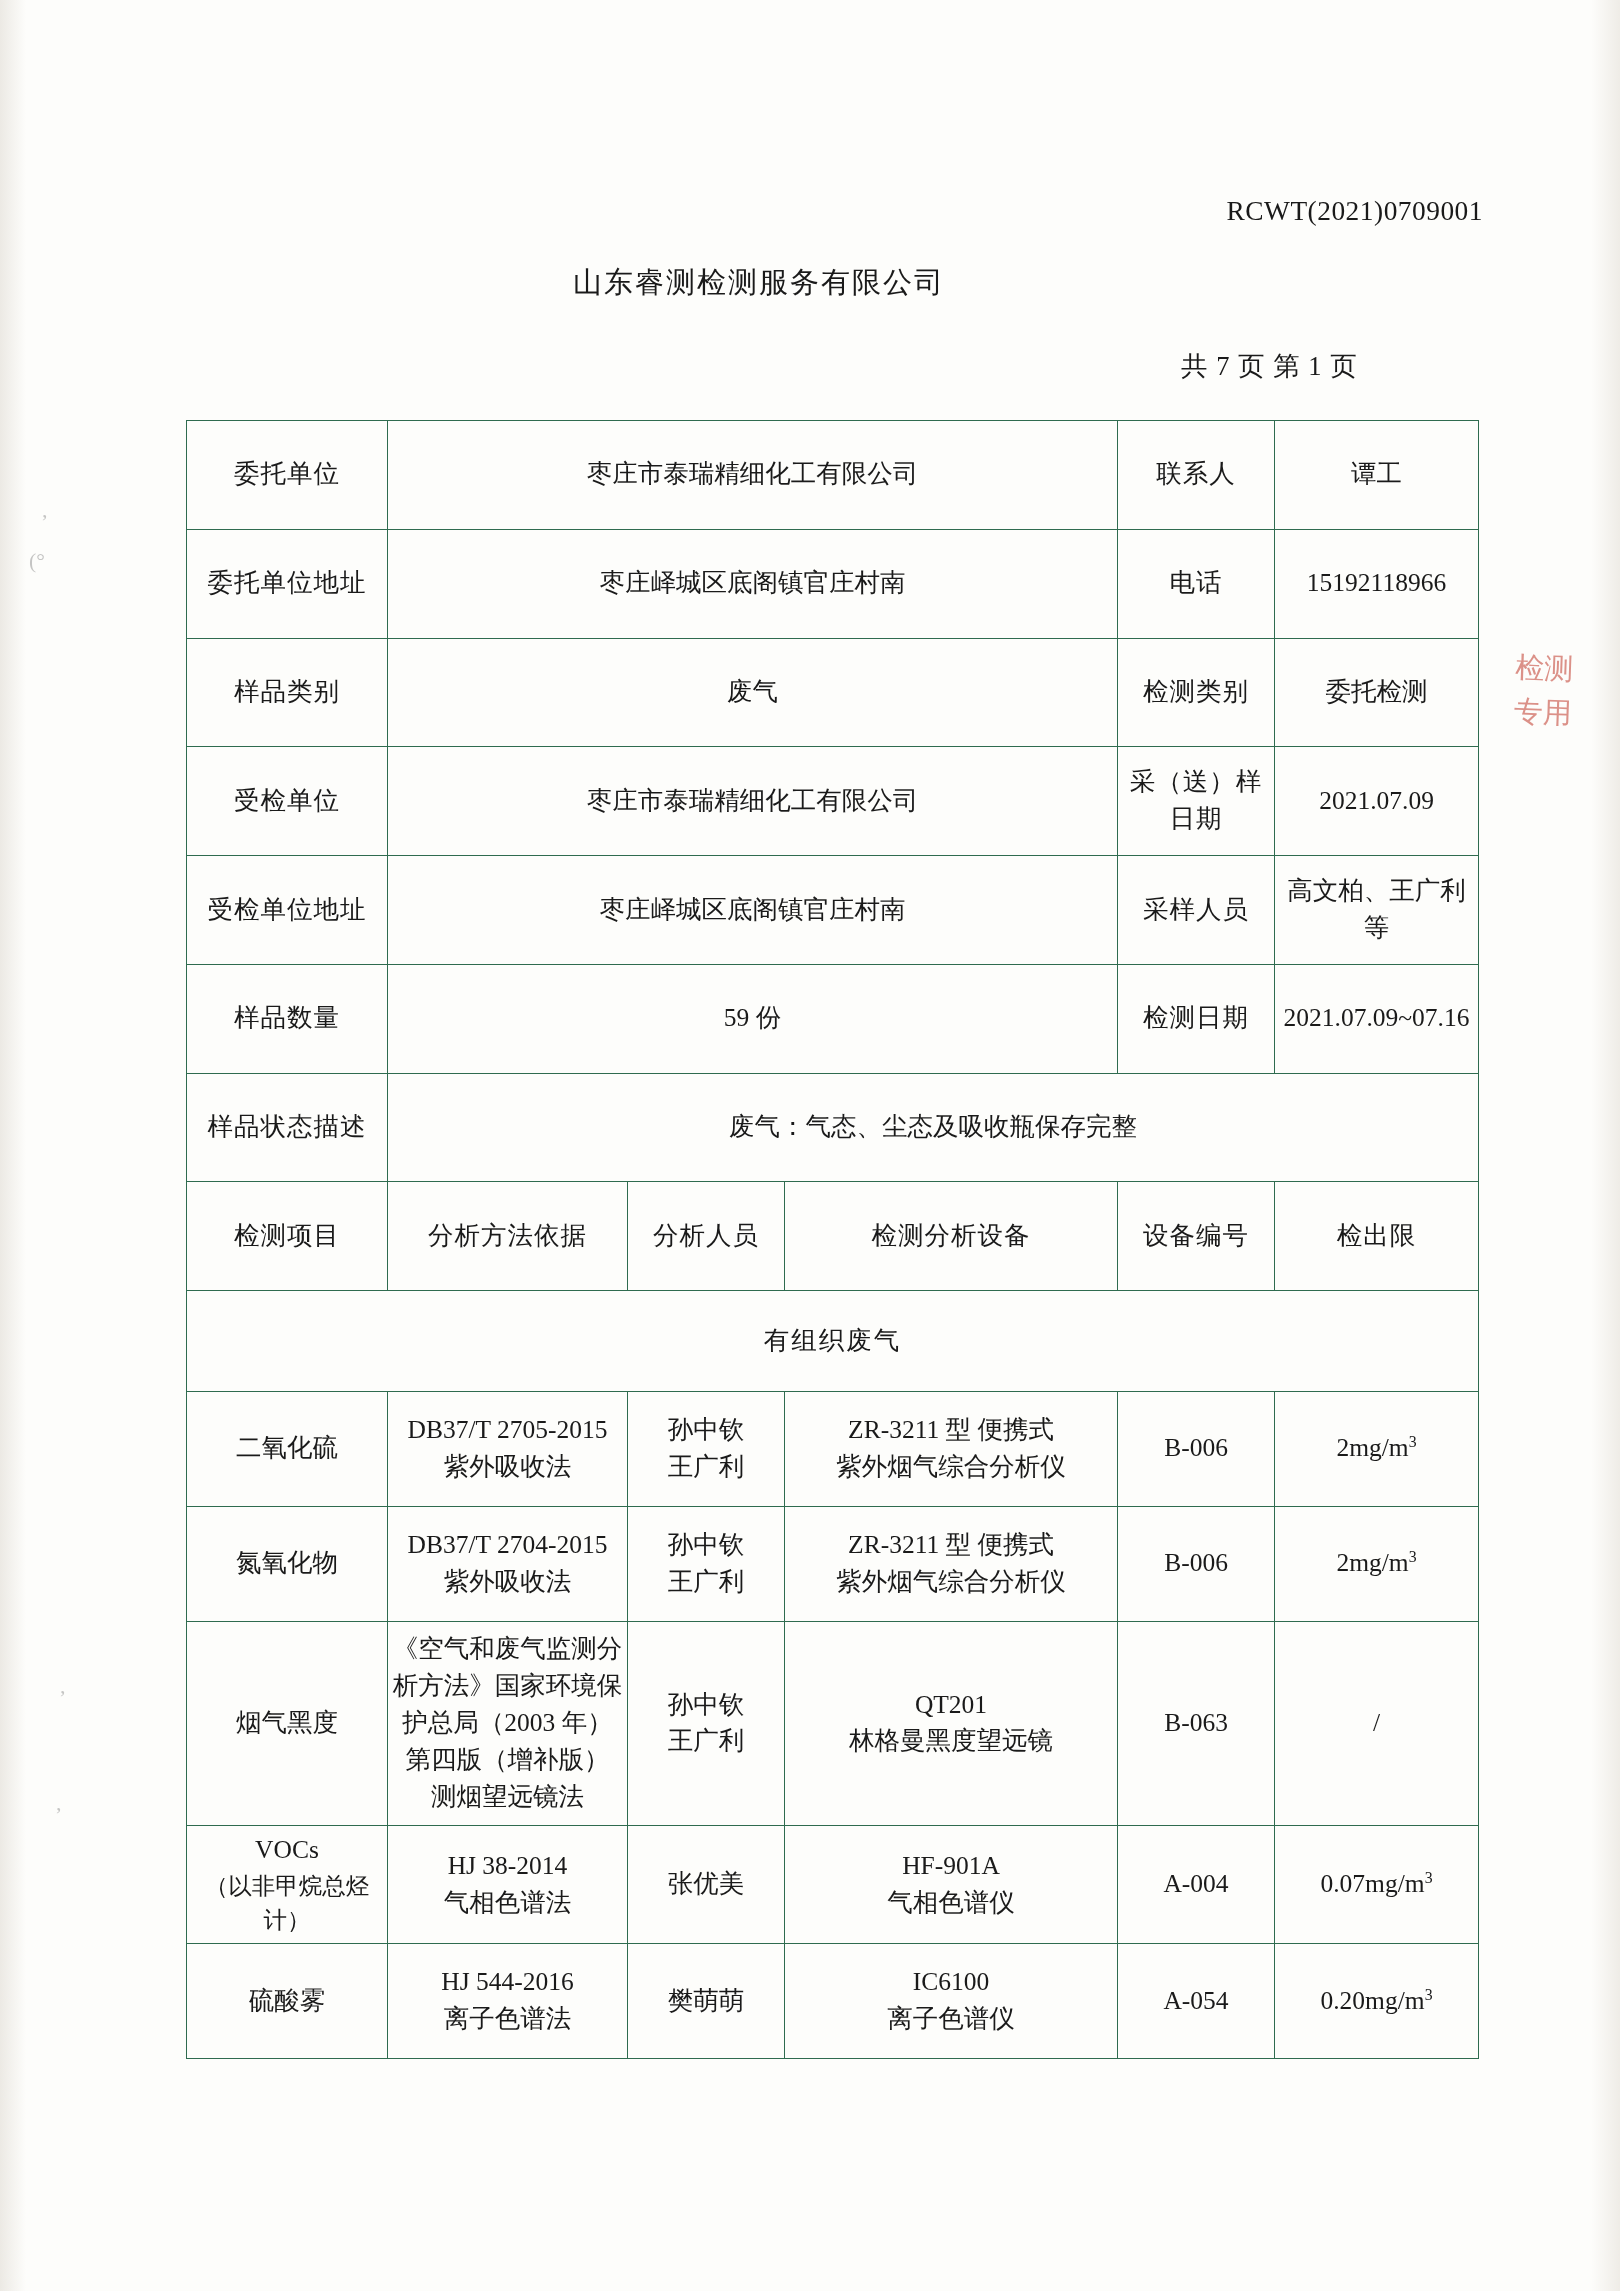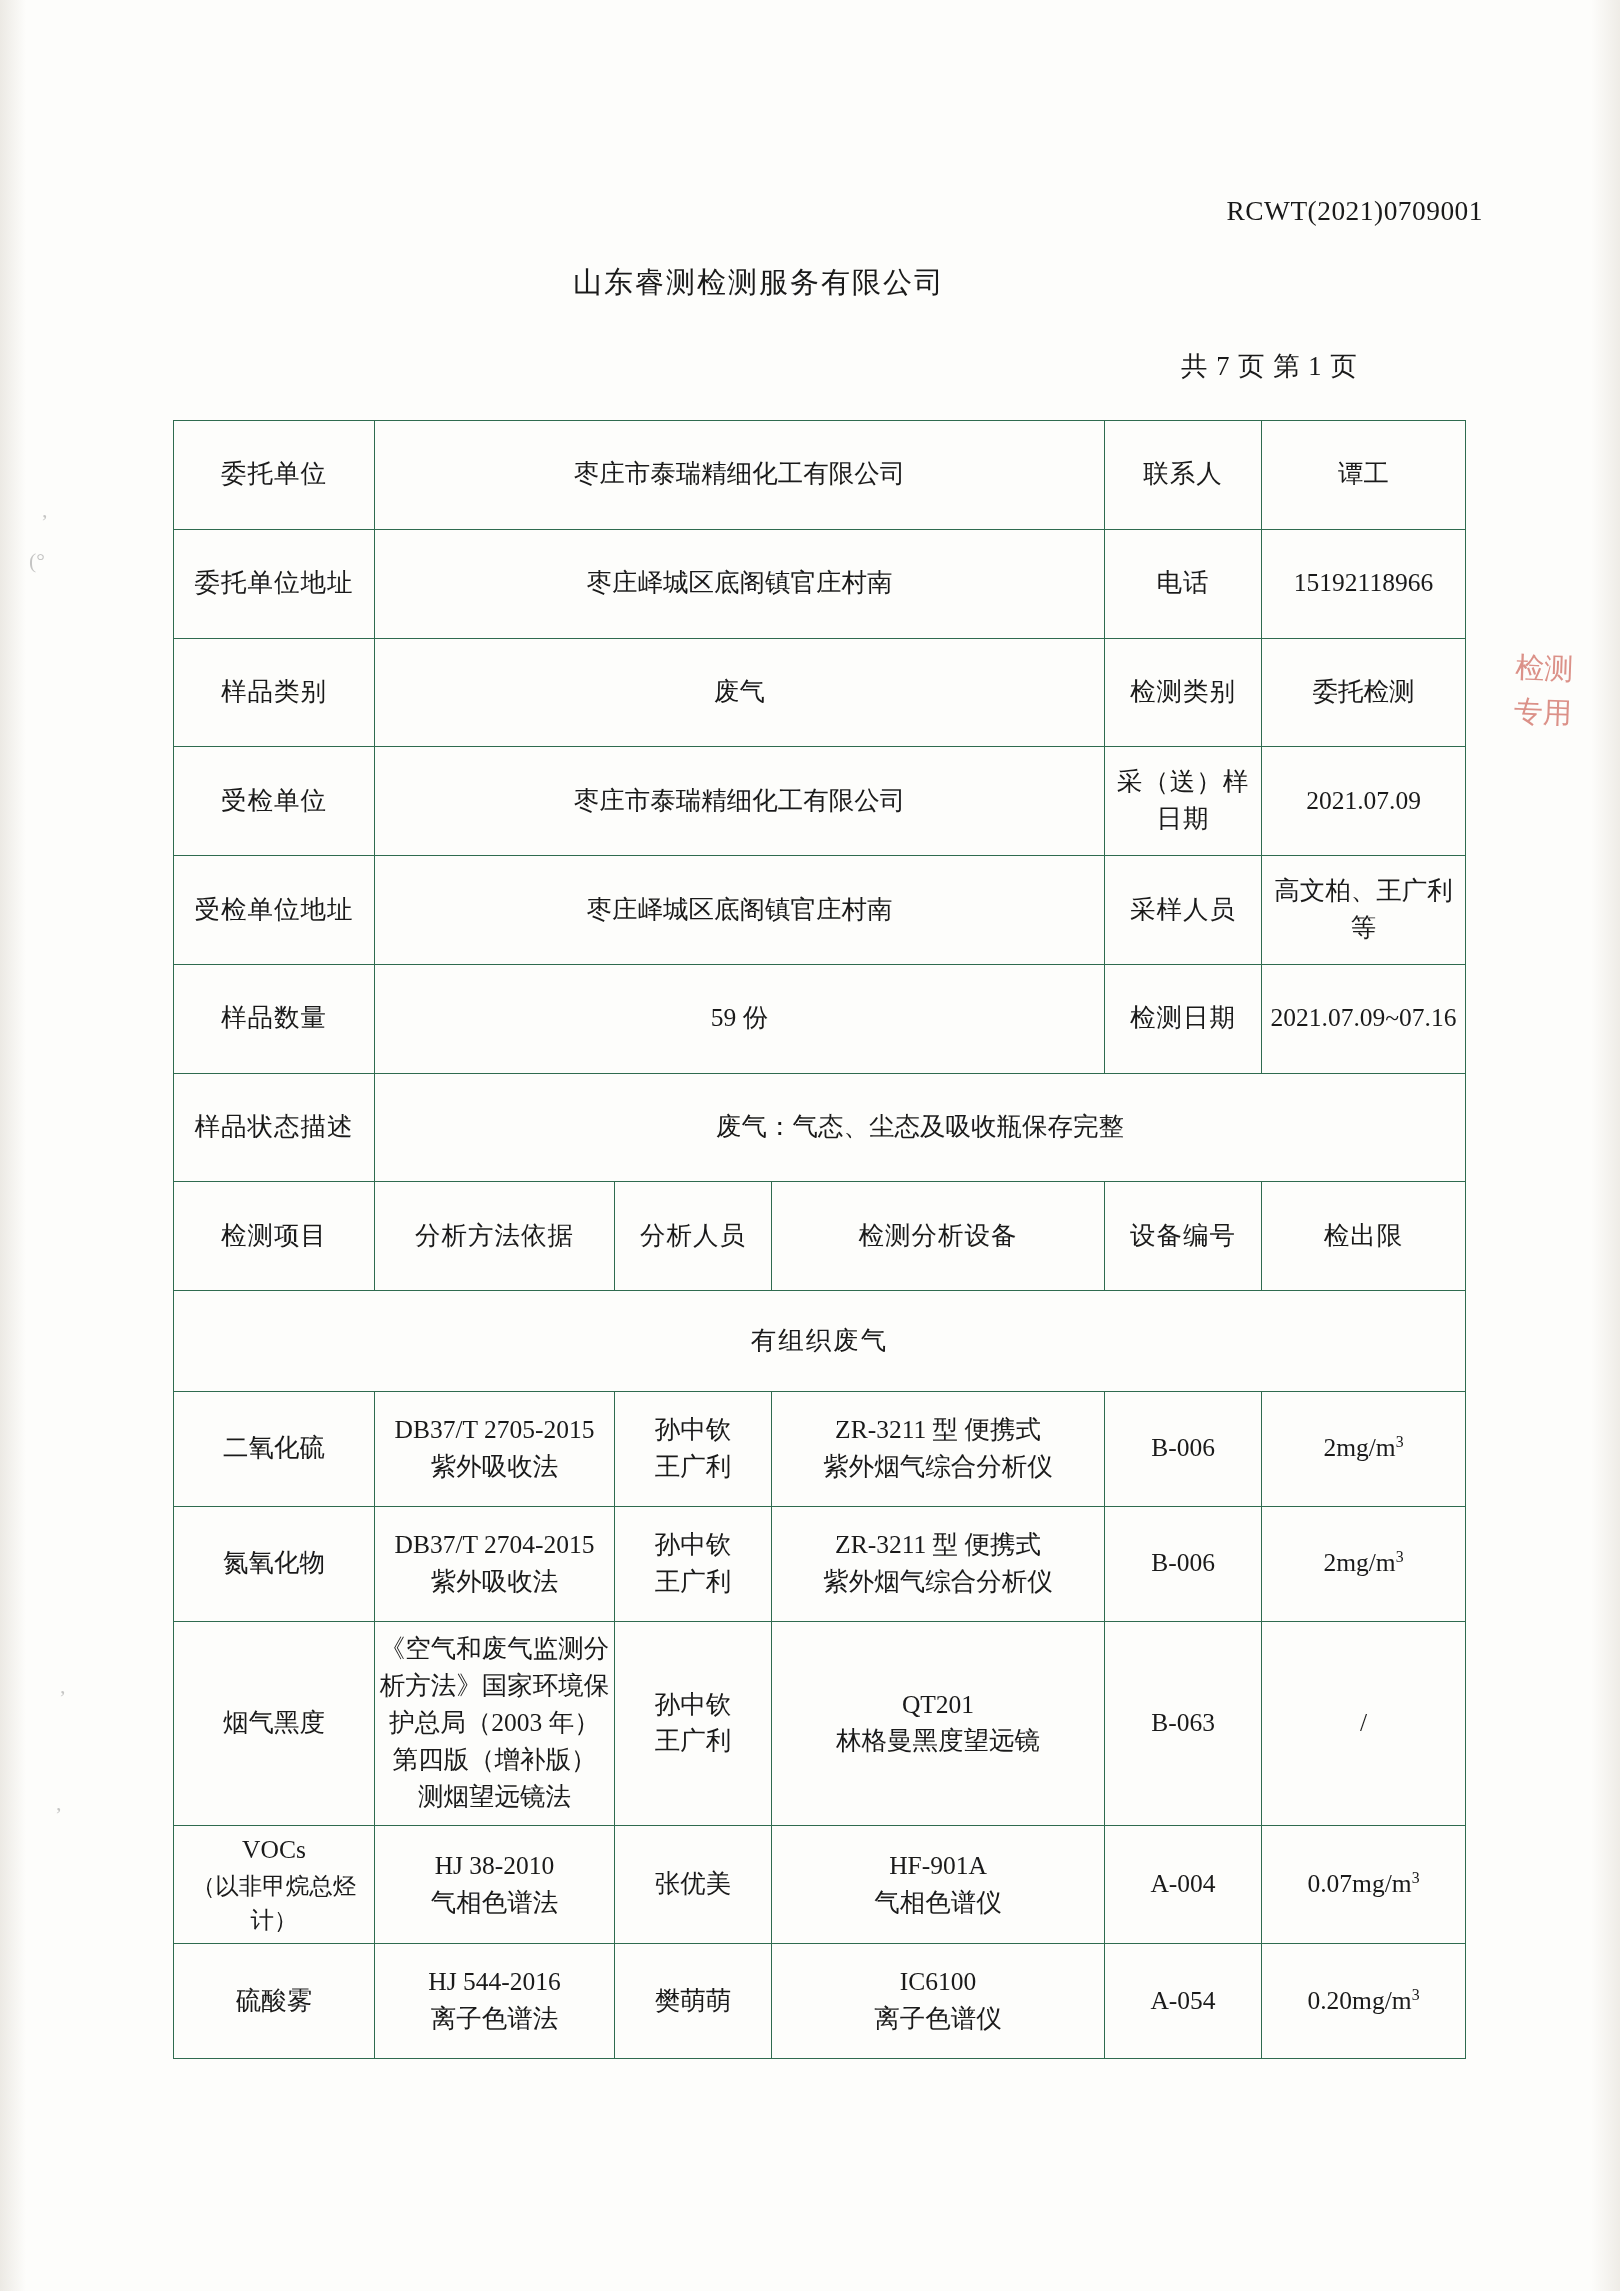--- a/index.html
+++ b/index.html
@@ -59,21 +59,21 @@
     position: absolute;
     left: 1181px;
     top: 348px;
     font-size: 26.5px;
     white-space: nowrap;
     letter-spacing: 1px;
   }
 
   table.main {
     position: absolute;
-    left: 173px;
+    left: 186px;
     top: 420px;
     width: 1292px;
     border-collapse: collapse;
     table-layout: fixed;
   }
   table.main td {
     border: 1.4px solid #2f6b4f;
     text-align: center;
     vertical-align: middle;
     font-size: 25.5px;
@@ -248,21 +248,21 @@
         <td>B-063</td>
         <td class="small">/</td>
       </tr>
 
       <tr>
         <td class="cell-multi" style="height:102px">
           <div style="font-size:25.5px">VOCs</div>
           <div style="font-size:23.5px">（以非甲烷总烃计）</div>
         </td>
         <td class="cell-multi">
-          <div>HJ 38-2010</div>
+          <div>HJ 38-2014</div>
           <div>气相色谱法</div>
         </td>
         <td>
           <div>张优美</div>
         </td>
         <td class="cell-multi">
           <div>HF-901A</div>
           <div>气相色谱仪</div>
         </td>
         <td>A-004</td>

